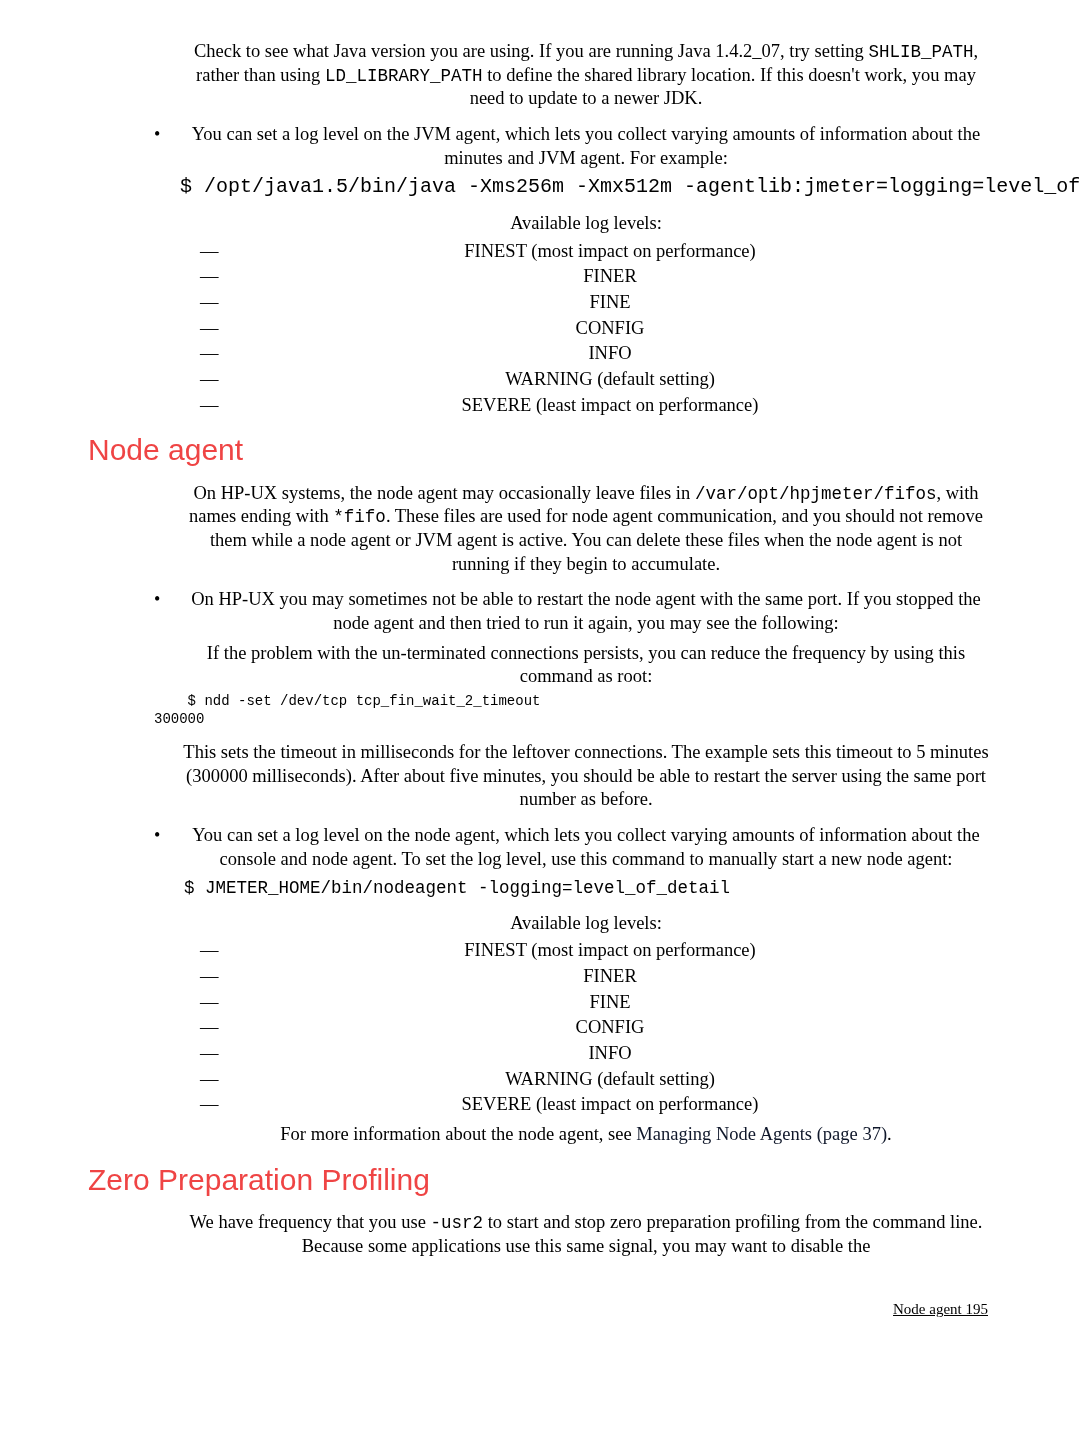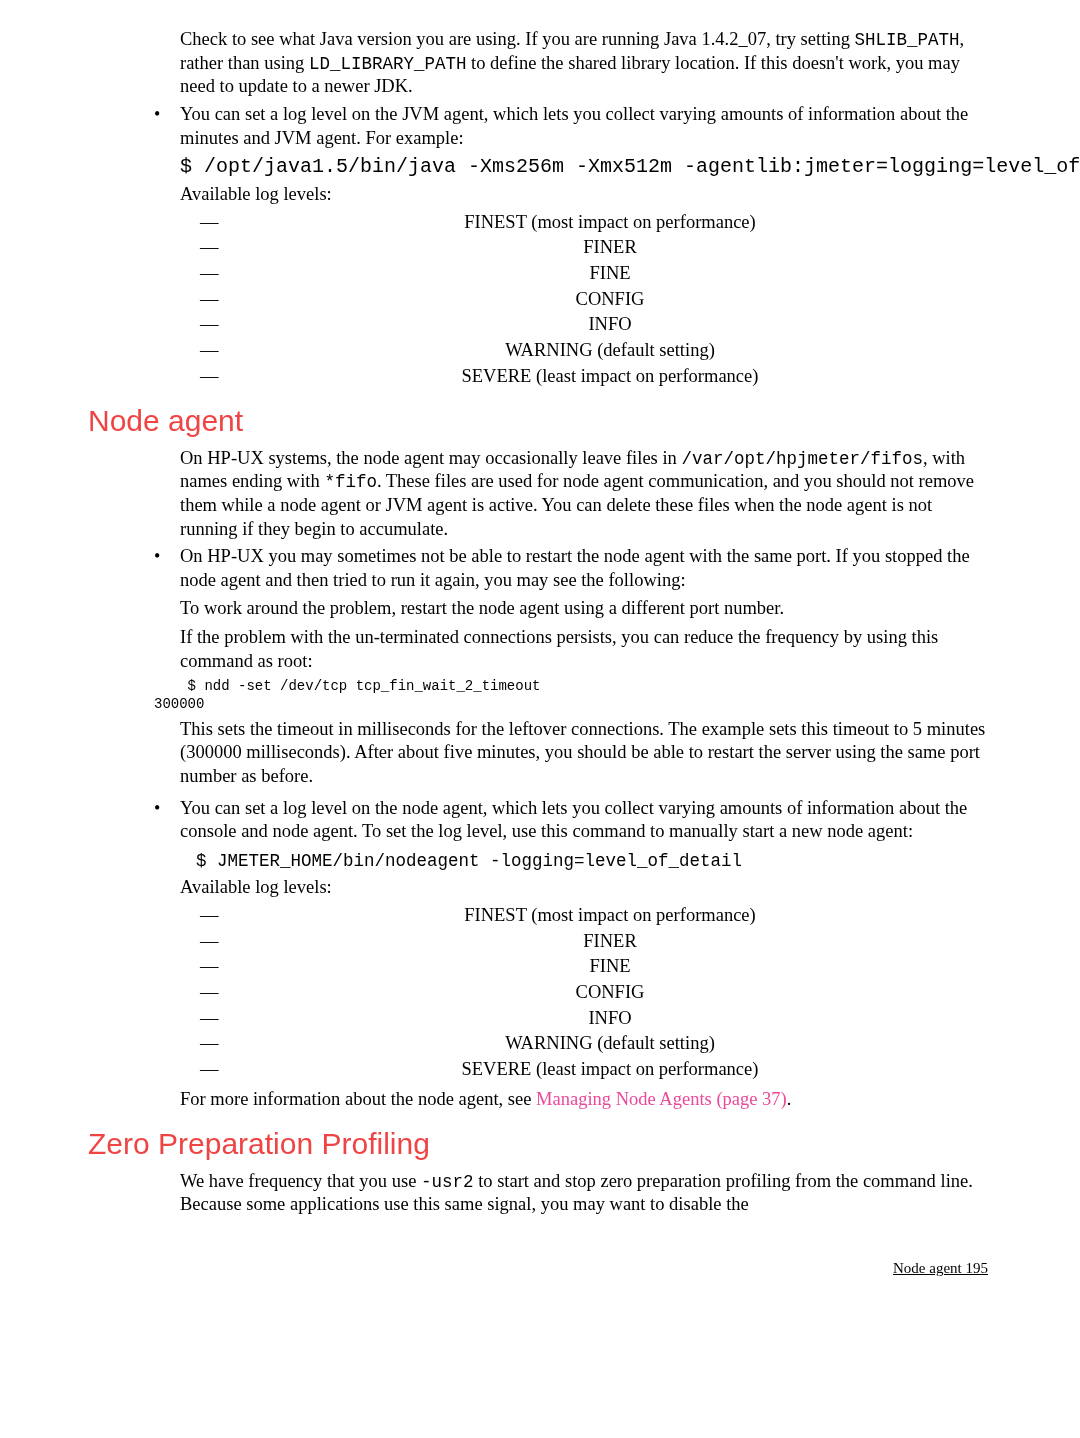--- a/index.html
+++ b/index.html
@@ -8,21 +8,21 @@
     font-size: 18.5px;
     line-height: 1.28;
     color: #000;
     margin: 0;
     padding: 28px 88px 20px 88px;
     width: 1080px;
     box-sizing: border-box;
   }
   .indent-block { margin-left: 92px; }
   .indent-block-2 { margin-left: 66px; }
-  p { margin: 0 0 4px 0; }
+  p { margin: 12px 0 4px 0; text-align: center; }
   code, .mono {
     font-family: "Courier New", Courier, monospace;
     font-size: 17.5px;
   }
   .small-mono {
     font-family: Liberation Mono, monospace;
     font-size: 20px;
     display:block;
     margin: 4px 0 3px 0;
     white-space: pre;
@@ -61,21 +61,21 @@
     left: 0;
     top: 0;
   }
   h2.section {
     font-family: "Trebuchet MS", "Lucida Sans", Arial, sans-serif;
     font-weight: normal;
     font-size: 30px;
     color: #ef4444;
     margin: 14px 0 6px 0;
   }
-  .link { color: #ec4899; }
+  .link { color: #0f172a; }
   .footer {
     text-align: right;
     font-size: 15px;
     margin-top: 42px;
     padding-right: 4px;
     text-decoration: underline;
   }
 </style>
 </head>
 <body>
@@ -108,29 +108,28 @@
 <h2 class="section">Node agent</h2>
 
 <div class="indent-block-2" style="margin-left:66px;">
   <p style="margin-left:26px;">
     <span>On HP-UX systems, the node agent may occasionally leave files in </span><code>/var/opt/hpjmeter/fifos</code><span>, with names ending with </span><code>*fifo</code><span>. These files are used for node agent communication, and you should not remove them while a node agent or JVM agent is active. You can delete these files when the node agent is not running if they begin to accumulate.</span>
   </p>
 
   <ul class="bullets">
     <li>
       <p>On HP-UX you may sometimes not be able to restart the node agent with the same port. If you stopped the node agent and then tried to run it again, you may see the following:</p>
-      <p>To work around the problem, restart the node agent using a different port number.</p>
       <p style="margin-top:6px;">If the problem with the un-terminated connections persists, you can reduce the frequency by using this command as root:</p>
       <span class="mono" style="display:block; white-space:pre; font-size:14px; margin:4px 0 4px -26px;">    $ ndd -set /dev/tcp tcp_fin_wait_2_timeout
 300000</span>
       <p>This sets the timeout in milliseconds for the leftover connections. The example sets this timeout to 5 minutes (300000 milliseconds). After about five minutes, you should be able to restart the server using the same port number as before.</p>
     </li>
     <li style="margin-top:8px;">
       <p>You can set a log level on the node agent, which lets you collect varying amounts of information about the console and node agent. To set the log level, use this command to manually start a new node agent:</p>
-      <span class="mono" style="display:block; font-size:17.5px; margin:6px 0 4px 16px;">$ JMETER_HOME/bin/nodeagent -logging=level_of_detail</span>
+      <span class="mono" style="display:block; font-size:17.5px; margin:6px 0 4px 4px;">$ JMETER_HOME/bin/nodeagent -logging=level_of_detail</span>
       <p>Available log levels:</p>
       <ul class="dashes">
         <li>FINEST (most impact on performance)</li>
         <li>FINER</li>
         <li>FINE</li>
         <li>CONFIG</li>
         <li>INFO</li>
         <li>WARNING (default setting)</li>
         <li>SEVERE (least impact on performance)</li>
       </ul>

